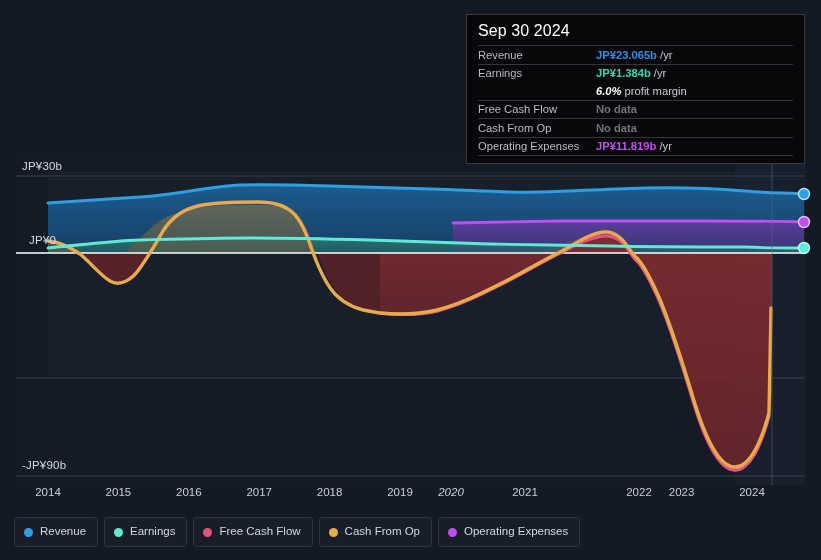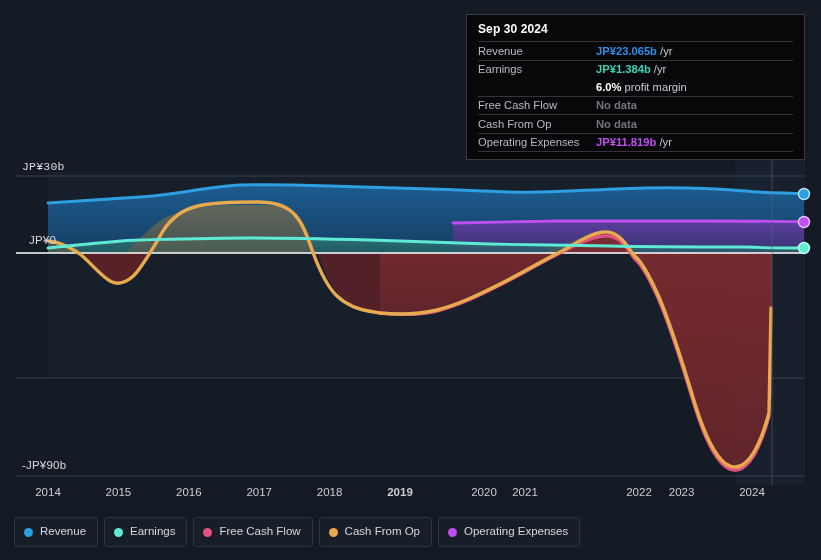--- a/index.html
+++ b/index.html
@@ -37,21 +37,21 @@
   }
 
   
   .y-label {
     position: absolute;
     font-size: 11.5px;
     color: #d7dbe2;
     letter-spacing: 0.2px;
     white-space: nowrap;
   }
-  #y-top   { left: 22px; top: 160px; font-family: Liberation Mono, monospace; }
+  #y-top   { left: 22px; top: 160px; }
   #y-zero  { left: 16px; top: 234px; margin-left: 13px; }
   #y-bot   { left: 22px; top: 459px; text-align: right; }
 
   .x-axis {
     position: absolute;
     left: 0;
     top: 486px;
     width: 657px;
     height: 20px;
   }
@@ -69,22 +69,22 @@
     position: absolute;
     left: 466px;
     top: 14px;
     width: 339px;
     background: #08080a;
     border: 1px solid #3a3a3e;
     box-sizing: border-box;
     padding: 7px 11px 5px 11px;
   }
   .tt-title {
-    font-size: 12px;
-    font-weight: bold;
+    font-size: 16px;
+    font-weight: normal;
     color: #ffffff;
     padding-bottom: 5px;
     letter-spacing: 0.1px;
   }
   .tt-row {
     display: flex;
     align-items: center;
     border-top: 1px solid #34343a;
     height: 17.5px;
     font-size: 11.2px;
@@ -277,42 +277,42 @@
   <div class="y-label" id="y-top">JP¥30b</div>
   <div class="y-label" id="y-zero">JP¥0</div>
   <div class="y-label" id="y-bot">-JP¥90b</div>
 
   <div class="x-axis" id="x-axis">
       <div class="x-tick" style="left: 48px;">2014</div>
       <div class="x-tick" style="left: 118.4px;">2015</div>
       <div class="x-tick" style="left: 188.8px;">2016</div>
       <div class="x-tick" style="left: 259.2px;">2017</div>
       <div class="x-tick" style="left: 329.6px;">2018</div>
-      <div class="x-tick" style="left: 400px; font-weight: bold;">2019</div>
-      <div class="x-tick" style="left: 484px;">2020</div>
+      <div class="x-tick" style="left: 400px;">2019</div>
+      <div class="x-tick" style="left: 451px; font-style: italic;">2020</div>
       <div class="x-tick" style="left: 525px;">2021</div>
       <div class="x-tick" style="left: 639px;">2022</div>
       <div class="x-tick" style="left: 681.6px;">2023</div>
       <div class="x-tick" style="left: 752px;">2024</div>
     </div>
 
   <div class="tooltip">
     <div class="tt-title">Sep 30 2024</div>
     <div id="tt-rows">
         <div class="tt-row">
           <div class="tt-label">Revenue</div>
           <div class="tt-value"><span class="amt" style="color: rgb(46, 143, 232);">JP¥23.065b</span><span class="unit"> /yr</span></div>
         </div>
         <div class="tt-row">
           <div class="tt-label">Earnings</div>
           <div class="tt-value"><span class="amt" style="color: rgb(54, 214, 181);">JP¥1.384b</span><span class="unit"> /yr</span></div>
         </div>
         <div class="tt-row no-border">
           <div class="tt-label"></div>
-          <div class="tt-value"><span class="amt" style="color: rgb(255, 255, 255);">6.0%</span><span class="unit"> profit margin</span></div>
+          <div class="tt-value"><span class="amt" style="color: rgb(255, 255, 255); font-style: italic;">6.0%</span><span class="unit"> profit margin</span></div>
         </div>
         <div class="tt-row">
           <div class="tt-label">Free Cash Flow</div>
           <div class="tt-value tt-nodata"><span class="amt">No data</span></div>
         </div>
         <div class="tt-row">
           <div class="tt-label">Cash From Op</div>
           <div class="tt-value tt-nodata"><span class="amt">No data</span></div>
         </div>
         <div class="tt-row">

